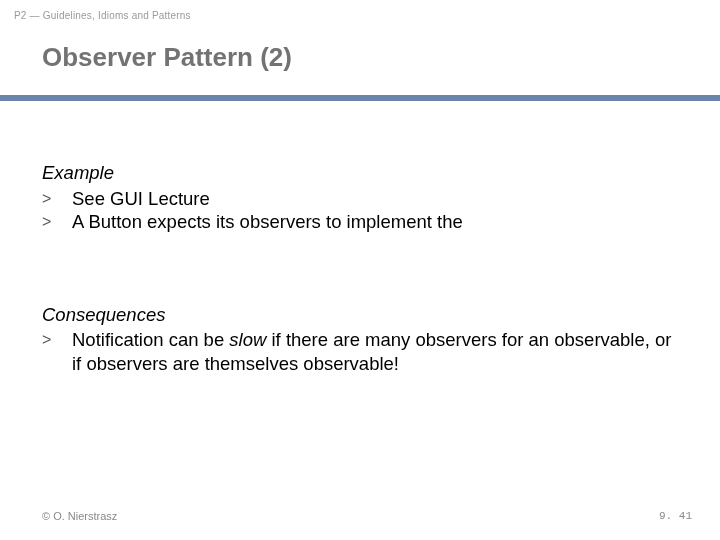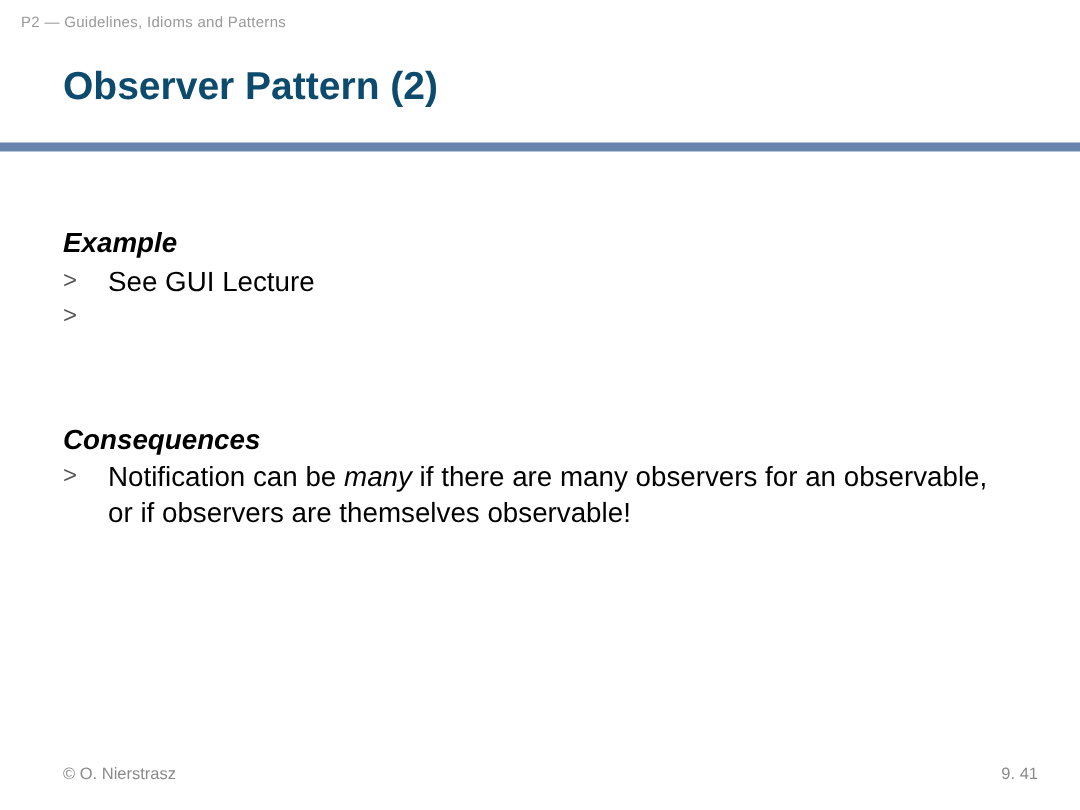--- a/index.html
+++ b/index.html
@@ -16,43 +16,44 @@
     font-size: 10px;
     color: #9a9a9a;
     letter-spacing: 0.2px;
   }
   .title {
     position: absolute;
     top: 42px;
     left: 42px;
     font-size: 26px;
     font-weight: bold;
-    color: #0c4a6e;
+    color: #737373;
   }
   .rule {
     position: absolute;
     top: 95px;
     left: 0;
     width: 720px;
     height: 6px;
     background: #6a85ad;
   }
   .content {
     position: absolute;
     top: 150px;
     left: 42px;
     right: 42px;
     color: #000;
     font-size: 18.5px;
     line-height: 1.28;
   }
   .section-head {
-    font-weight: bold;
+    font-weight: normal;
     font-style: italic;
     margin-bottom: 2px;
+    margin-top: 11px;
   }
   .bullet-row {
     display: flex;
     align-items: flex-start;
   }
   .bmark {
     width: 30px;
     flex: 0 0 30px;
     color: #555;
     font-size: 16px;
@@ -67,20 +68,21 @@
     bottom: 18px;
     font-size: 11px;
     color: #8a8a8a;
   }
   .footer-right {
     position: absolute;
     right: 28px;
     bottom: 18px;
     font-size: 11px;
     color: #8a8a8a;
+    font-family: Liberation Mono, monospace;
   }
 </style>
 </head>
 <body>
 
 <div class="header-label">P2 — Guidelines, Idioms and Patterns</div>
 
 <div class="title">Observer Pattern (2)</div>
 
 <div class="rule"></div>
@@ -90,32 +92,32 @@
   <div class="section-head">Example</div>
 
   <div class="bullet-row">
     <div class="bmark">&gt;</div>
     <div class="btext bold">See GUI Lecture</div>
   </div>
 
   <div class="bullet-row">
     <div class="bmark">&gt;</div>
     <div class="btext">
-      <br>
+      <span>A Button expects its observers to implement the</span><br>
       <br>
     </div>
   </div>
 
   <div class="sp"></div>
 
   <div class="section-head">Consequences</div>
 
   <div class="bullet-row">
     <div class="bmark">&gt;</div>
     <div class="btext">
-      <span>Notification can be </span><span class="ital">many</span><span> if there are many observers for an observable, or if observers are themselves observable!</span>
+      <span>Notification can be </span><span class="ital">slow</span><span> if there are many observers for an observable, or if observers are themselves observable!</span>
     </div>
   </div>
 
 </div>
 
 <div class="footer-left">© O. Nierstrasz</div>
 <div class="footer-right">9. 41</div>
 
 </body></html>

